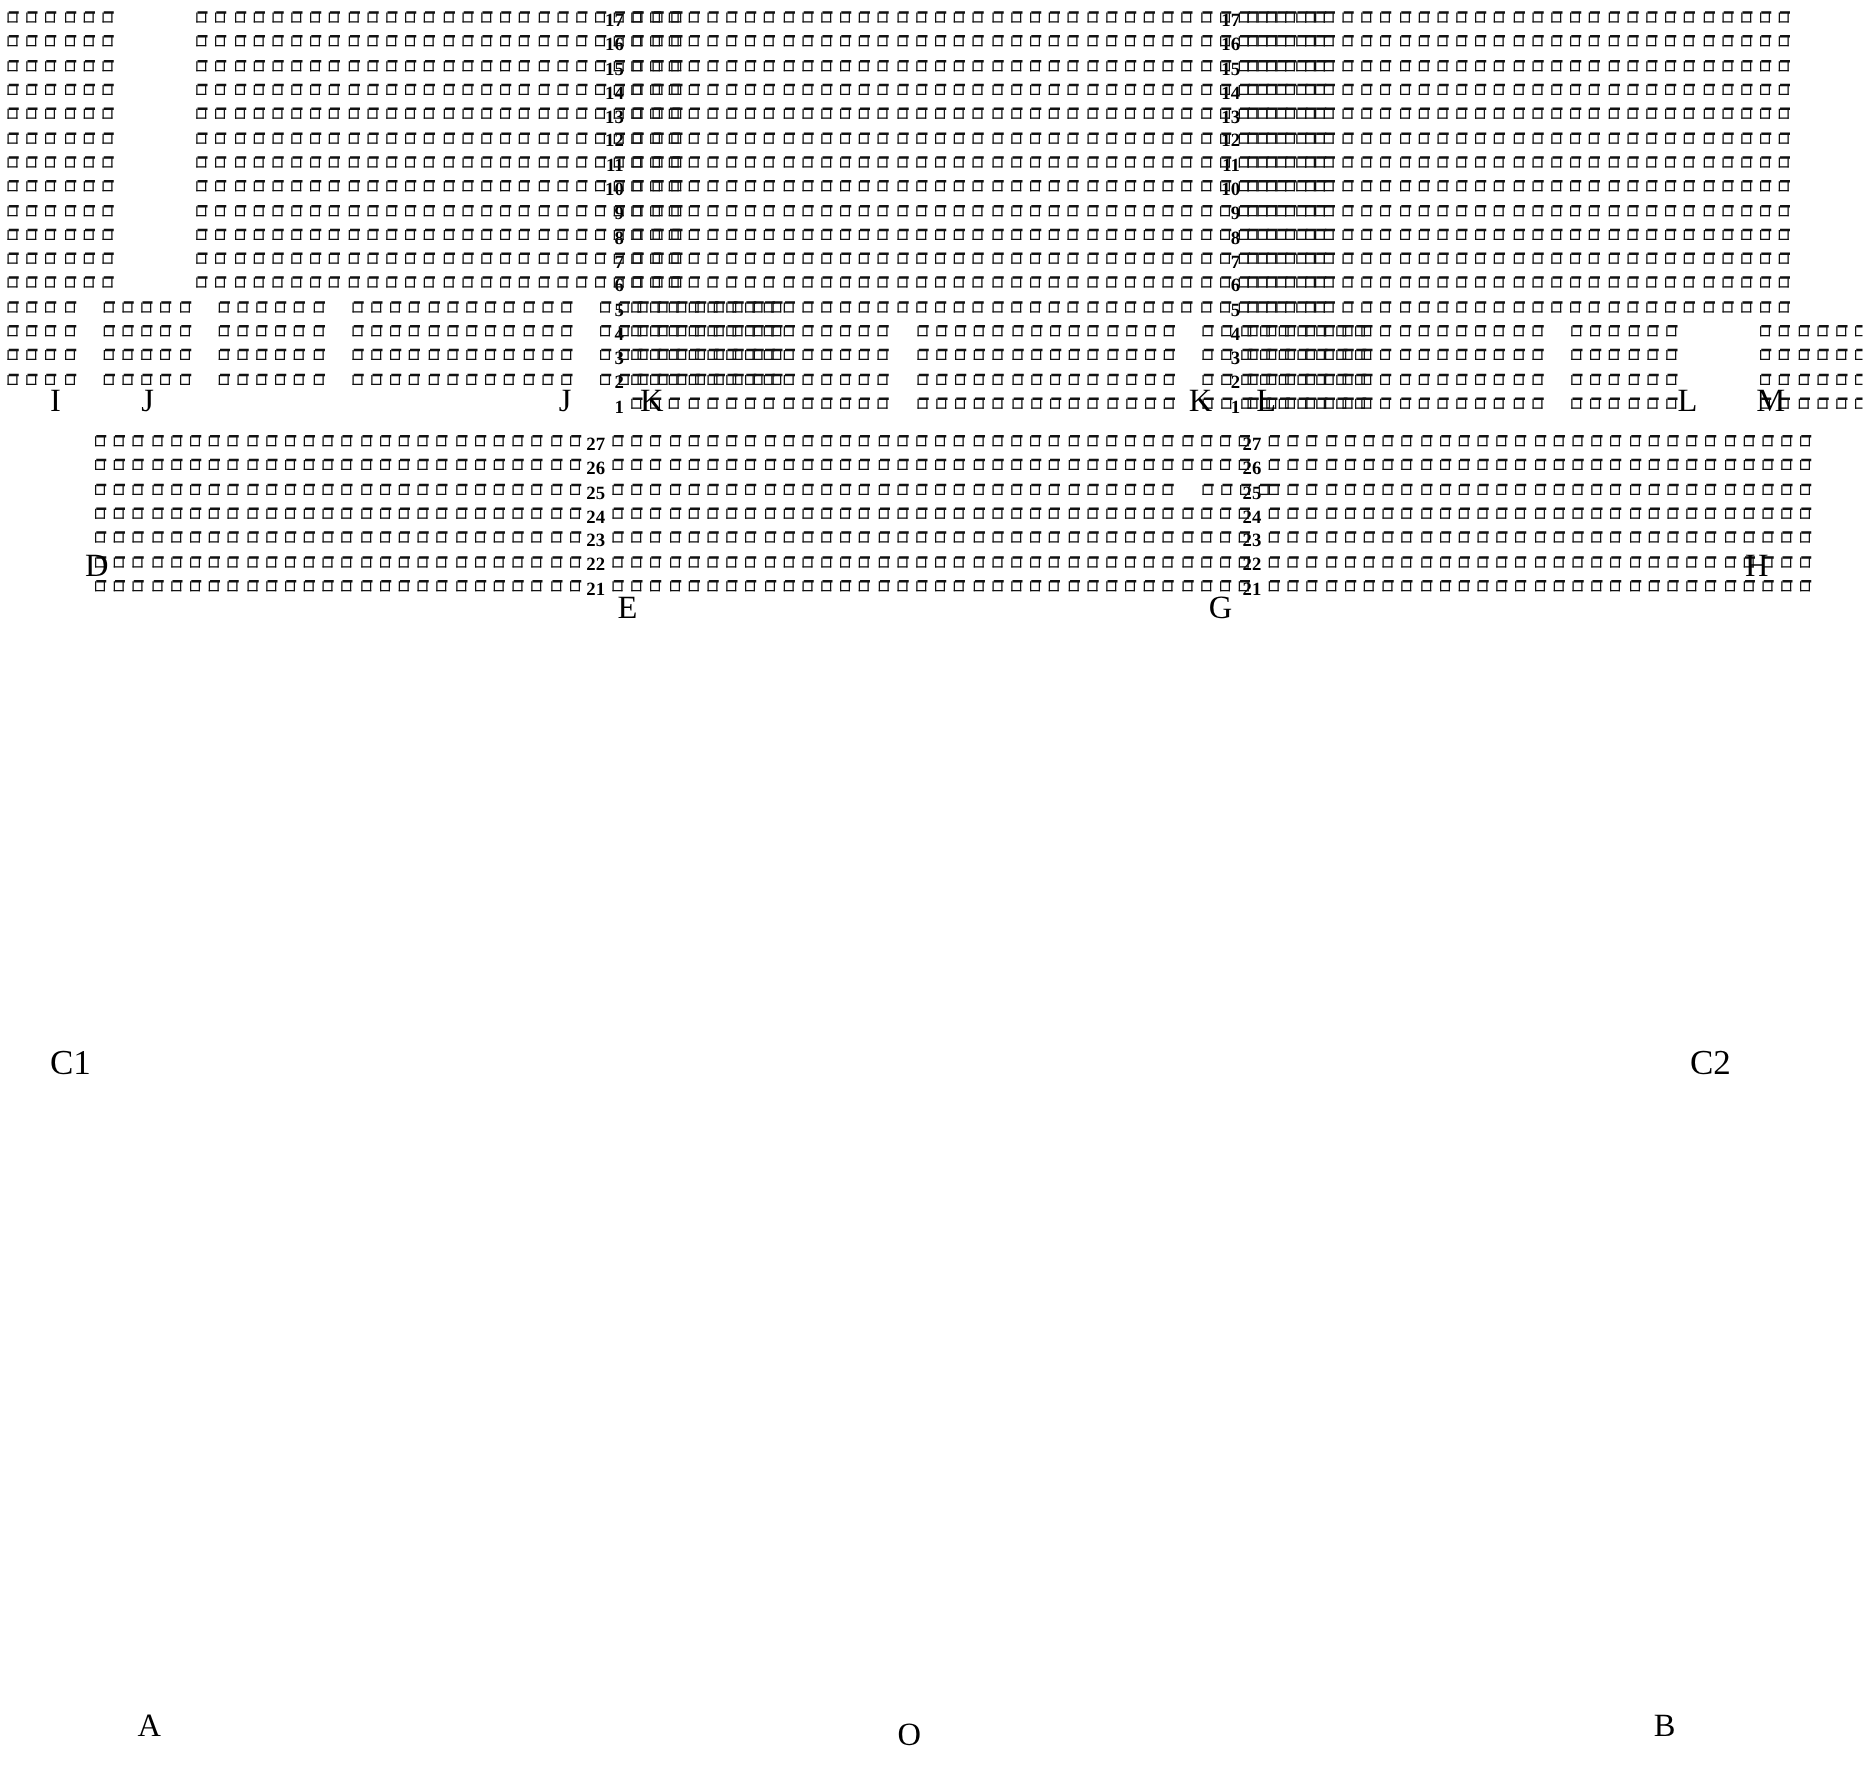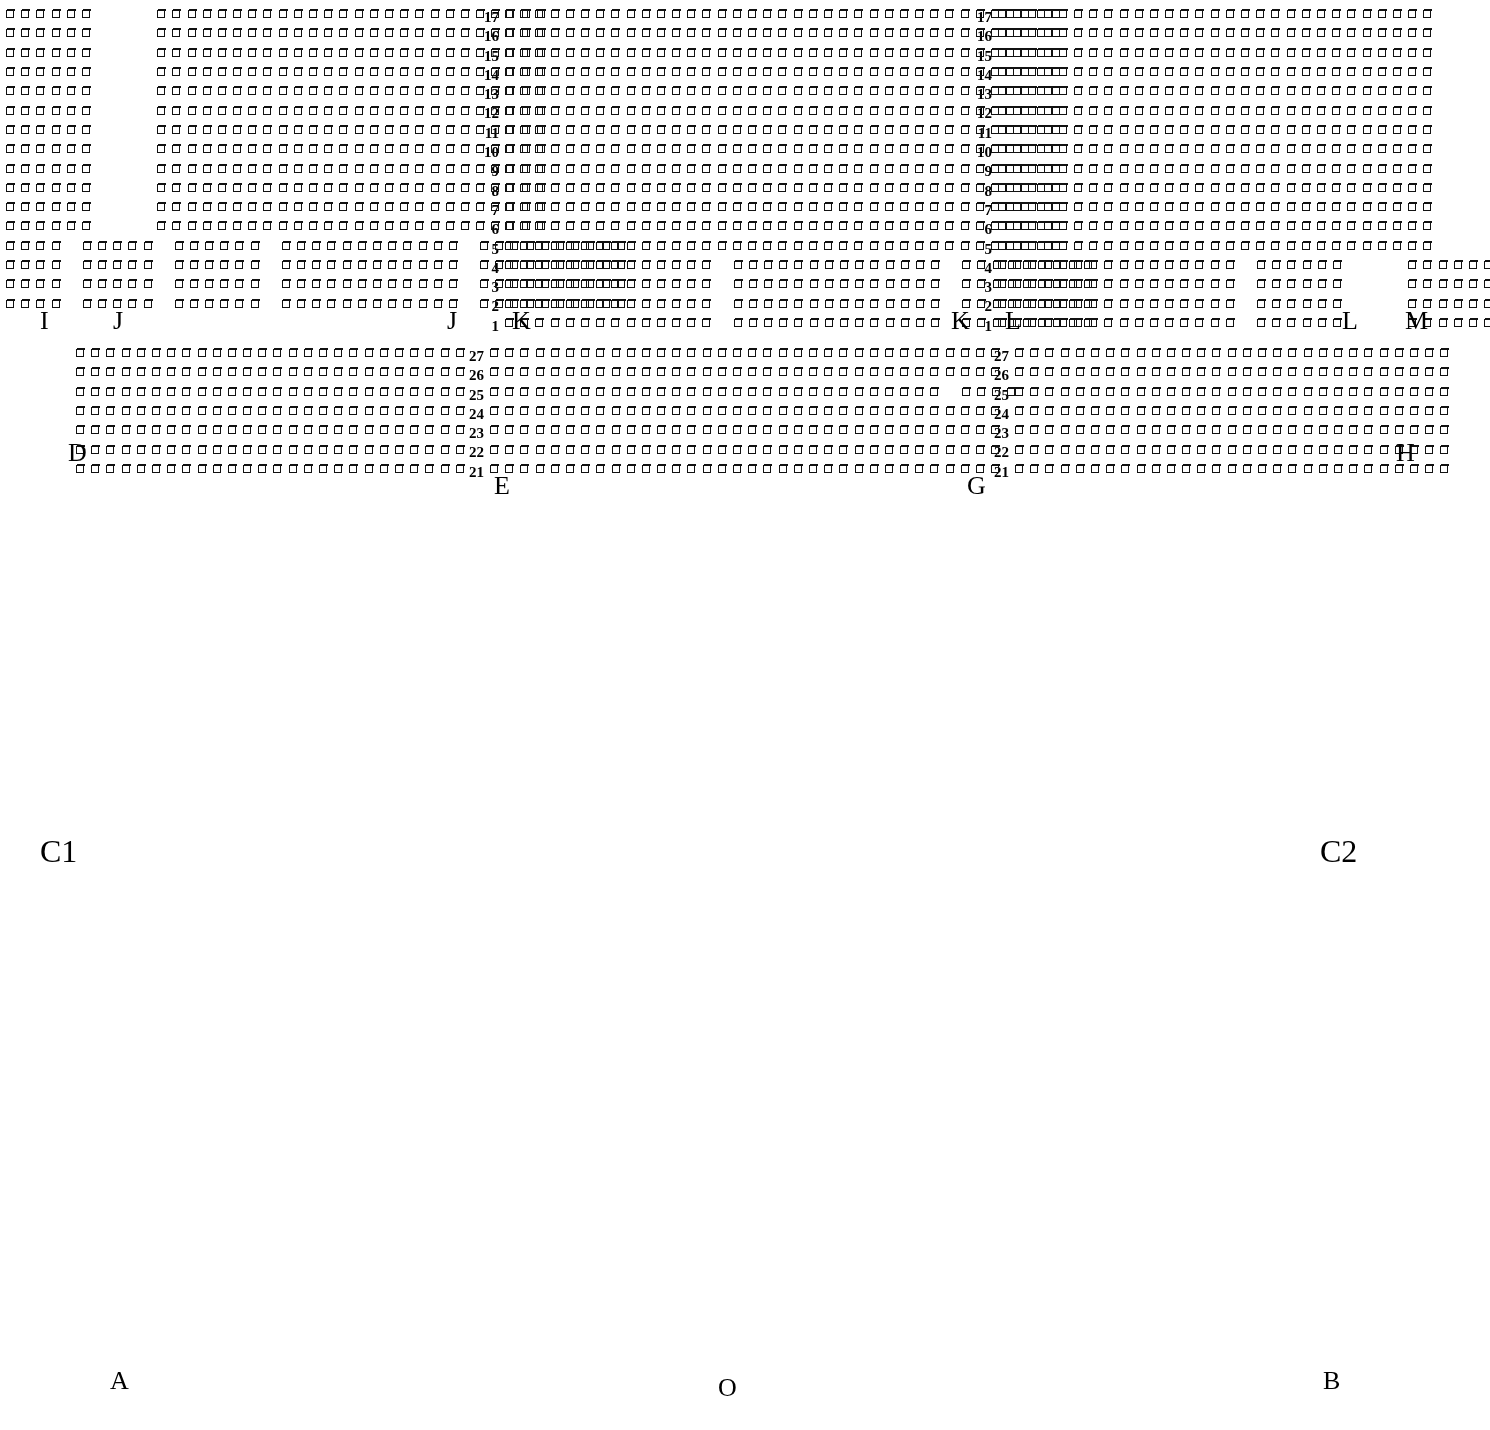--- a/index.html
+++ b/index.html
@@ -76,21 +76,21 @@
 
   
   .lbl {
     position: absolute;
     font-size: 26px;
     line-height: 26px;
     font-family: "Liberation Serif", serif;
     color: #000;
   }
   .lbl.big {
-    font-size: 32px;
+    font-size: 28px;
   }
 </style>
 </head>
 <body>
 
 <div class="stage">
 
   <div class="rownums" style="left:475px; top:8px;">
       <div>17</div>
       <div>16</div>
@@ -2672,19 +2672,19 @@
       <div class="lbl" style="left: 512px; top: 308px;">K</div>
       <div class="lbl" style="left: 951px; top: 308px;">K</div>
       <div class="lbl" style="left: 1005px; top: 308px;">L</div>
       <div class="lbl" style="left: 1342px; top: 308px;">L</div>
       <div class="lbl" style="left: 1405px; top: 308px;">M</div>
       <div class="lbl" style="left: 68px; top: 440px;">D</div>
       <div class="lbl" style="left: 494px; top: 473px;">E</div>
       <div class="lbl" style="left: 967px; top: 473px;">G</div>
       <div class="lbl" style="left: 1396px; top: 440px;">H</div>
       <div class="lbl big" style="left: 40px; top: 838px;">C1</div>
-      <div class="lbl big" style="left: 1320px; top: 838px; font-family: Liberation Serif, serif;">C2</div>
+      <div class="lbl big" style="left: 1352px; top: 838px; font-family: Liberation Serif, serif;">C2</div>
       <div class="lbl" style="left: 110px; top: 1368px;">A</div>
       <div class="lbl" style="left: 718px; top: 1375px;">O</div>
       <div class="lbl" style="left: 1323px; top: 1368px;">B</div>
     </div>
 
 </div>
 
 </body></html>

